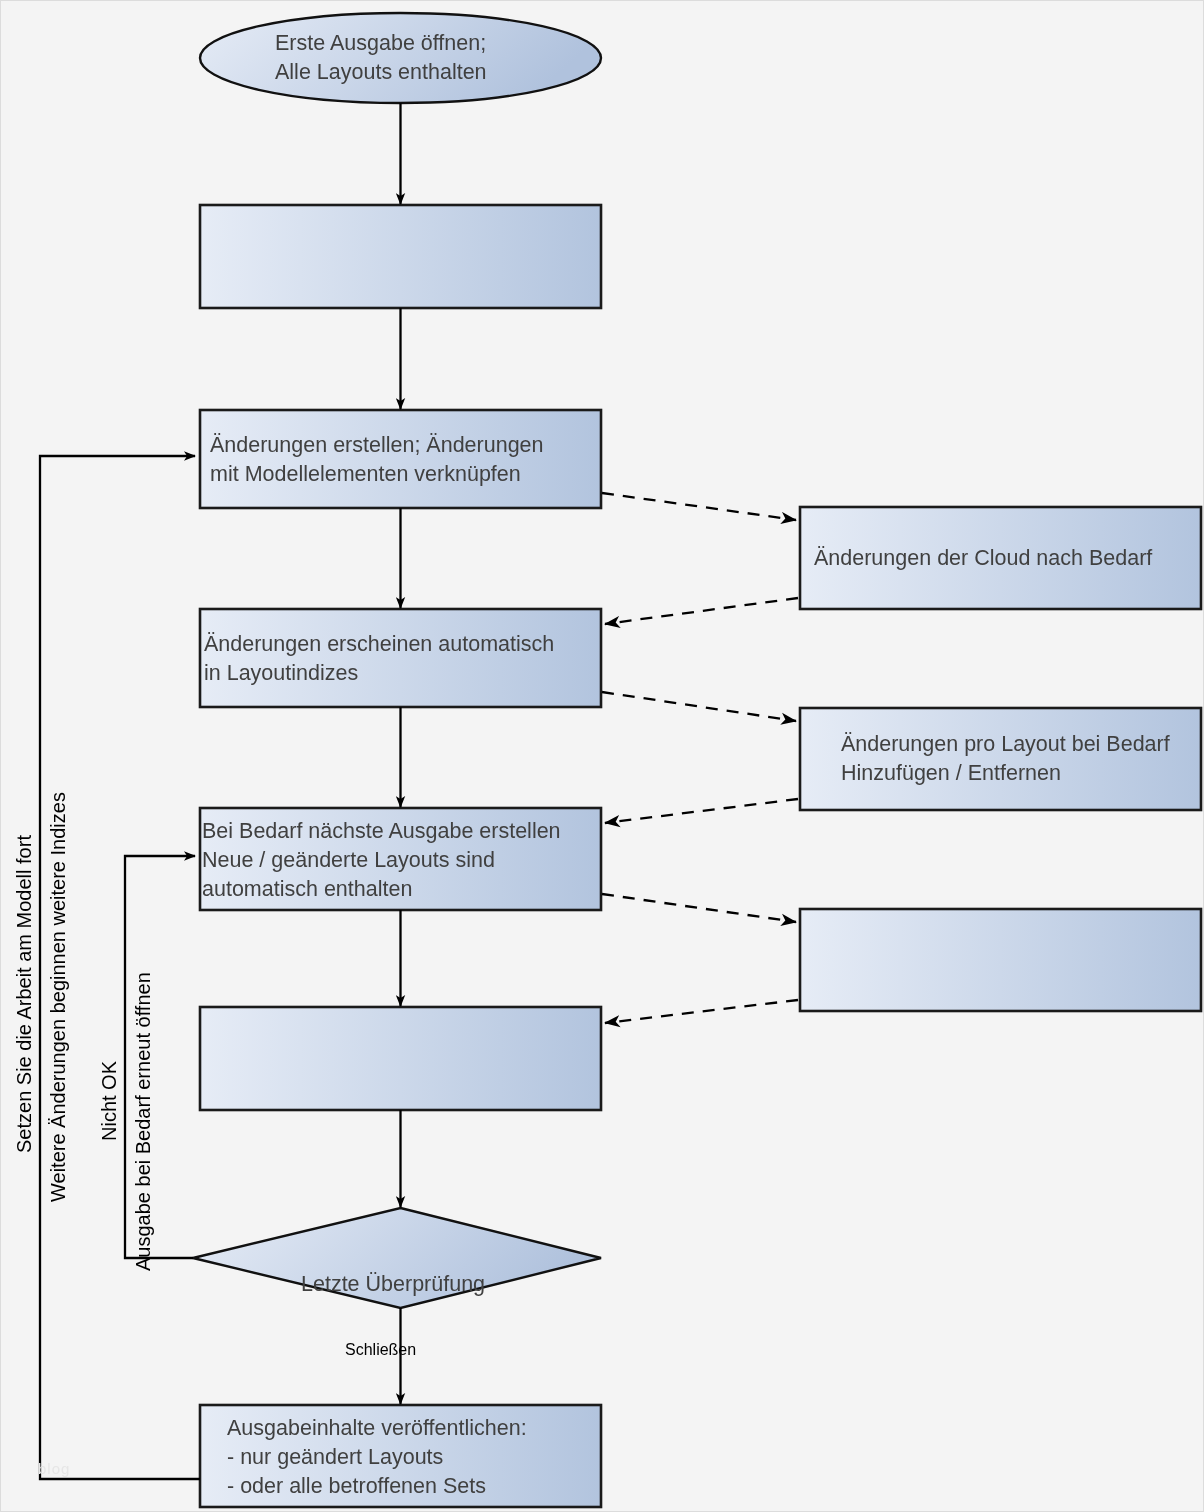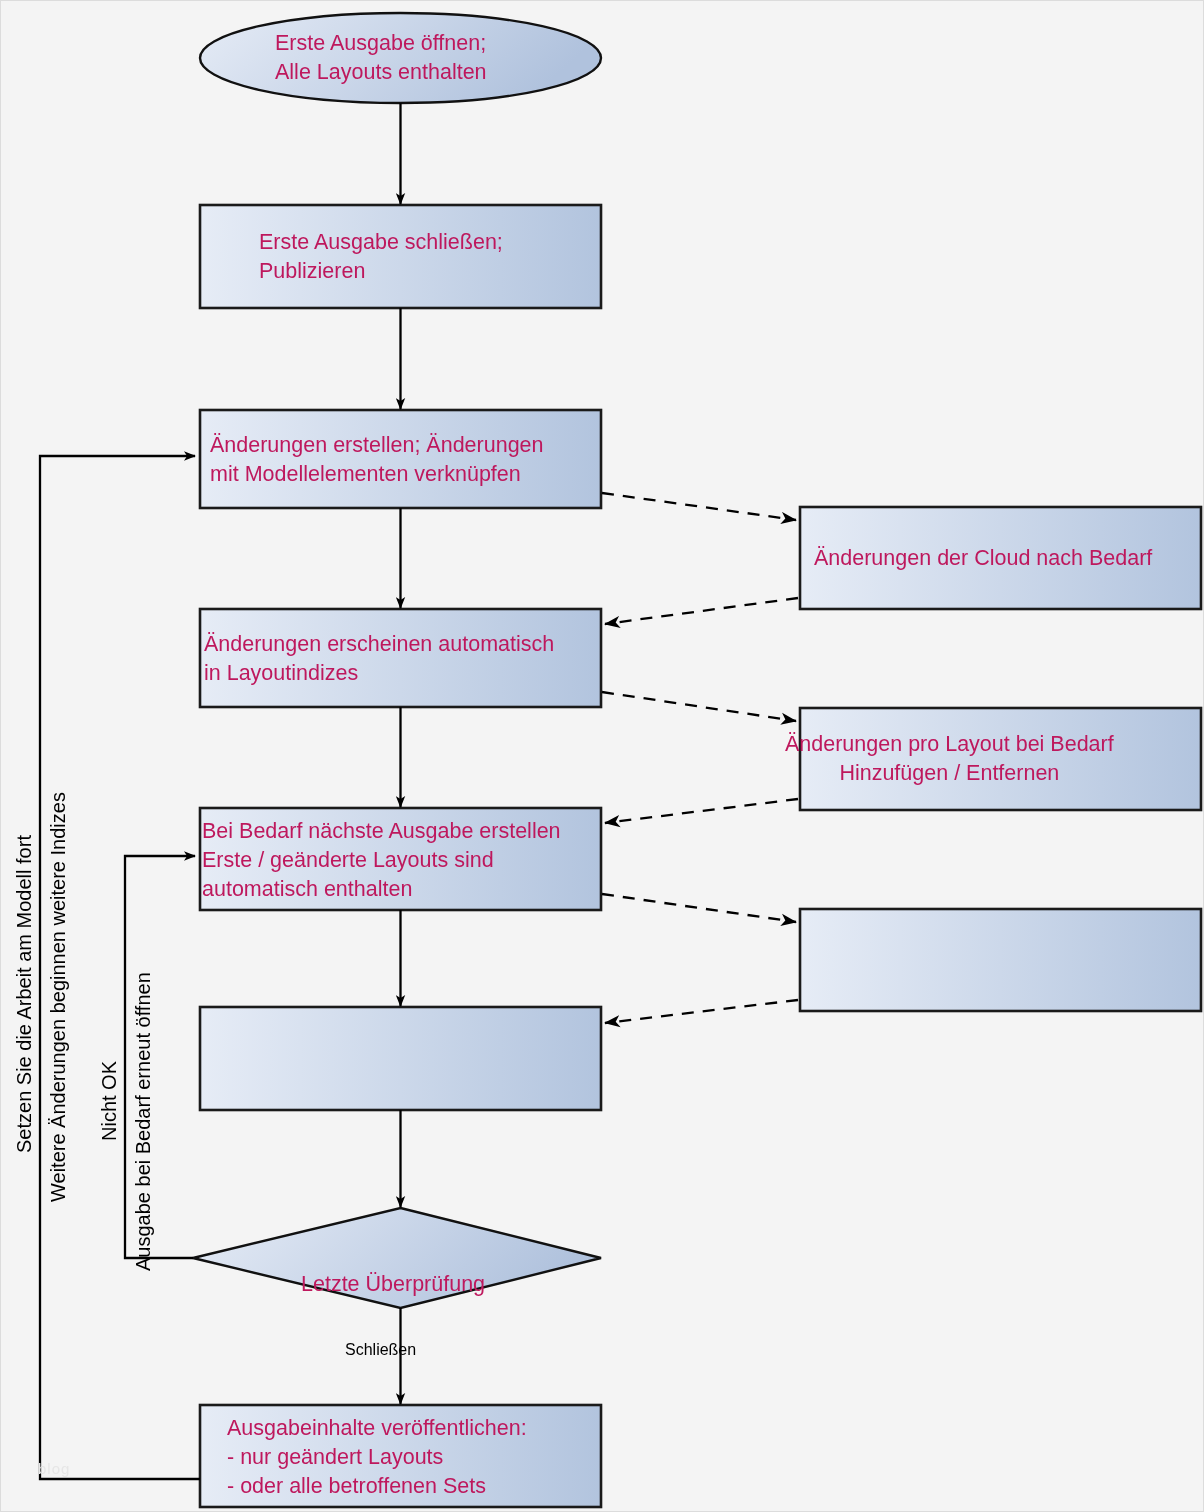--- a/index.html
+++ b/index.html
@@ -21,21 +21,21 @@
     position: absolute;
     left: 0; top: 0;
     width: 1204px;
     height: 1512px;
   }
   .node-text {
     position: absolute;
     font-family: "Liberation Sans", sans-serif;
     font-size: 21.5px;
     line-height: 29px;
-    color: #be185d;
+    color: #404040;
     white-space: pre;
     pointer-events: none;
   }
   .vlabel {
     position: absolute;
     font-family: "Liberation Sans", sans-serif;
     font-size: 20px;
     color: #000000;
     white-space: nowrap;
     transform-origin: 0 0;
@@ -121,43 +121,41 @@
     </g>
 
     <path d="M199,1478 L39,1478 L39,455 L194,455" stroke="#000000" stroke-width="2.3" fill="none" marker-end="url(#arrowsolid)"></path>
 
     <path d="M192,1257 L124,1257 L124,855 L194,855" stroke="#000000" stroke-width="2.3" fill="none" marker-end="url(#arrowsolid)"></path>
   </svg>
 
   <div class="node-text" style="left:274px; top:28px; text-align:left;">Erste Ausgabe öffnen;
 Alle Layouts enthalten</div>
 
-  <div class="node-text" style="left:258px; top:227px;">Erste Ausgabe schließen;
-Publizieren</div>
 
   <div class="node-text" style="left:203px; top:629px;">Änderungen erscheinen automatisch
 in Layoutindizes</div>
 
   <div class="node-text" style="left:209px; top:430px;">Änderungen erstellen; Änderungen
 mit Modellelementen verknüpfen</div>
 
   <div class="node-text" style="left:201px; top:816px;">Bei Bedarf nächste Ausgabe erstellen
-Erste / geänderte Layouts sind
+Neue / geänderte Layouts sind
 automatisch enthalten</div>
 
 
   <div class="node-text" style="left:300px; top:1269px;">Letzte Überprüfung</div>
 
   <div class="node-text" style="left:226px; top:1413px;">Ausgabeinhalte veröffentlichen:
 - nur geändert Layouts
 - oder alle betroffenen Sets</div>
 
   <div class="node-text" style="left:813px; top:543px;">Änderungen der Cloud nach Bedarf</div>
 
-  <div class="node-text" style="left:784px; top:729px;text-align:center;">Änderungen pro Layout bei Bedarf
+  <div class="node-text" style="left:840px; top:729px;">Änderungen pro Layout bei Bedarf
 Hinzufügen / Entfernen</div>
 
 
   <div class="edge-label" style="left:344px; top:1340px;">Schließen</div>
 
   <div class="vlabel" style="left:12px; top:1152px;">Setzen Sie die Arbeit am Modell fort</div>
 
   <div class="vlabel" style="left:46px; top:1201px;">Weitere Änderungen beginnen weitere Indizes</div>
 
   <div class="vlabel" style="left:97px; top:1140px;">Nicht OK</div>

